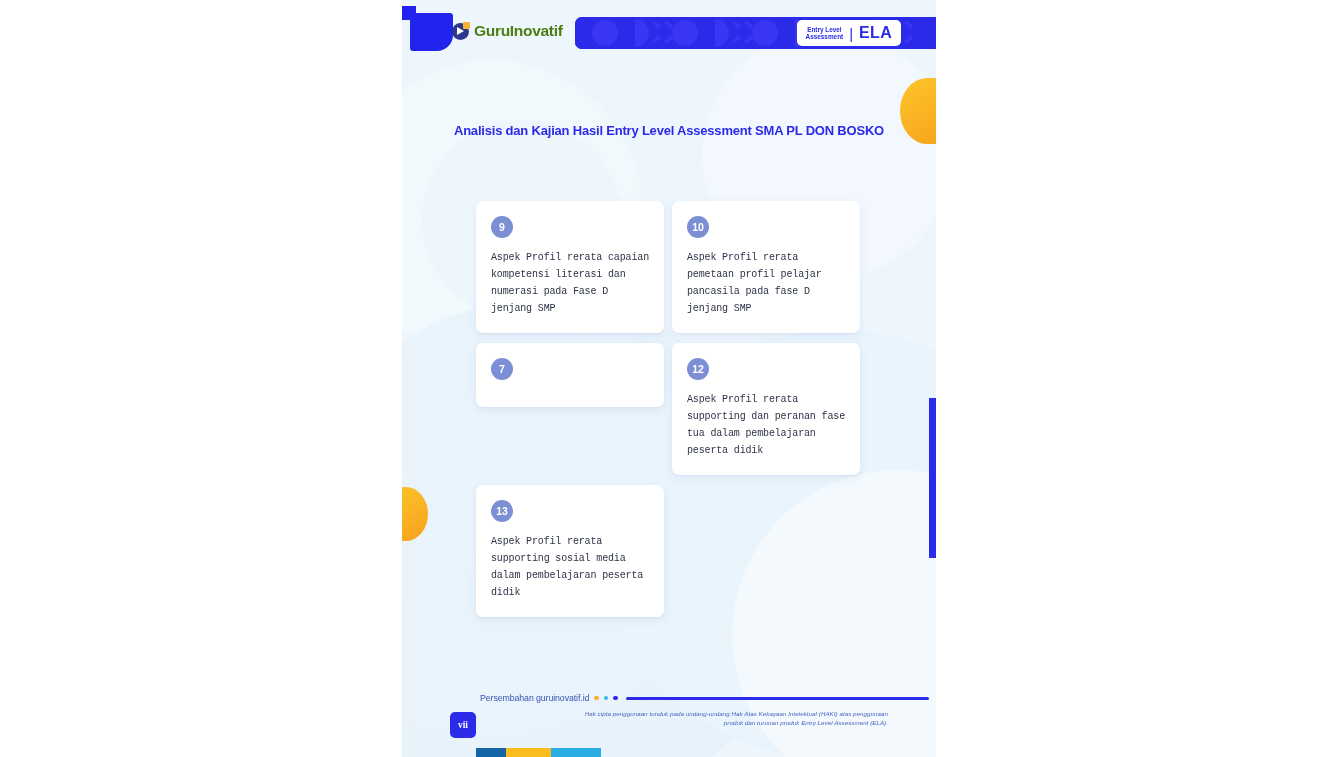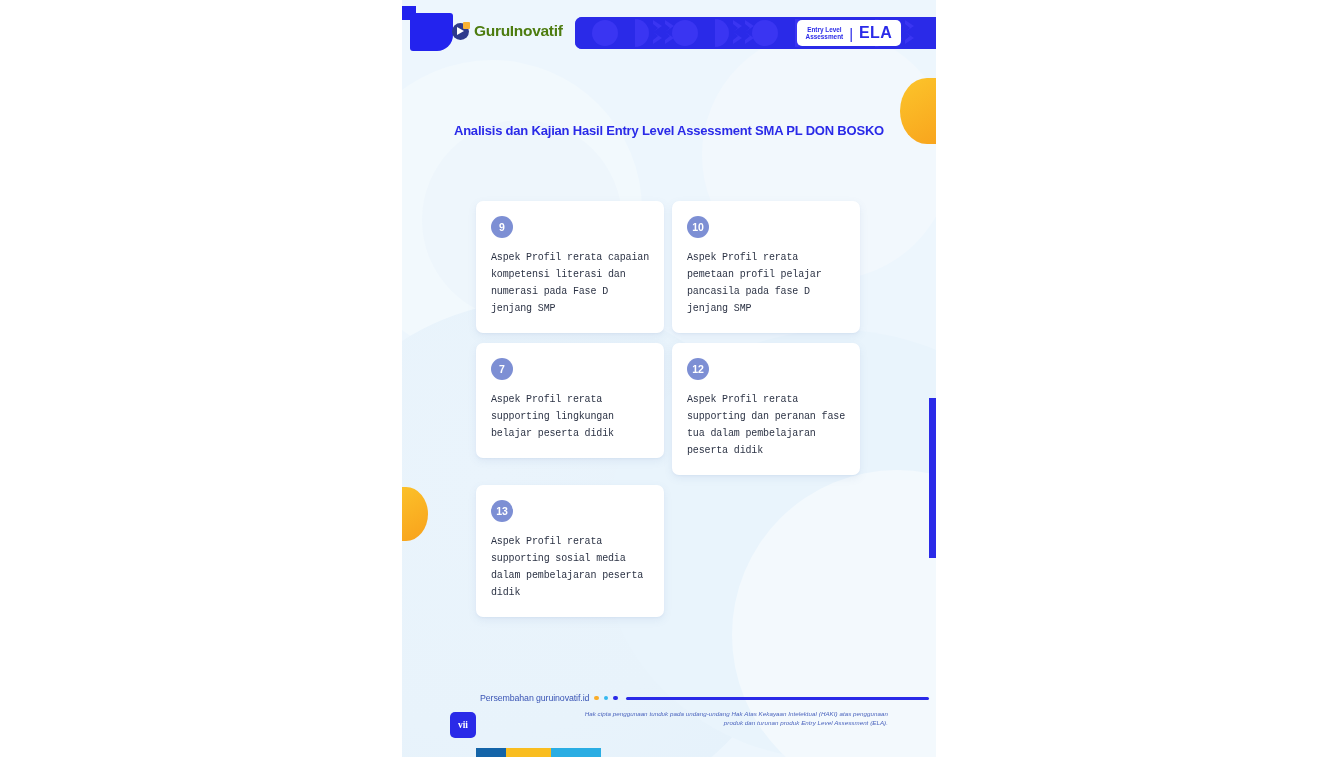--- a/index.html
+++ b/index.html
@@ -377,21 +377,20 @@
           <div class="card-text">Aspek Profil rerata capaian kompetensi literasi dan numerasi pada Fase D jenjang SMP</div>
         </div>
         <div class="card">
           <div class="card-num">10</div>
           <div class="card-text">Aspek Profil rerata pemetaan profil pelajar pancasila pada fase D jenjang SMP</div>
         </div>
       </div>
       <div class="card-row">
         <div class="card">
           <div class="card-num">7</div>
-          <div class="card-text">Aspek Profil rerata supporting lingkungan belajar peserta didik</div>
         </div>
         <div class="card">
           <div class="card-num">12</div>
           <div class="card-text">Aspek Profil rerata supporting dan peranan fase tua dalam pembelajaran peserta didik</div>
         </div>
       </div>
       <div class="card-row">
         <div class="card">
           <div class="card-num">13</div>
           <div class="card-text">Aspek Profil rerata supporting sosial media dalam pembelajaran peserta didik</div>

